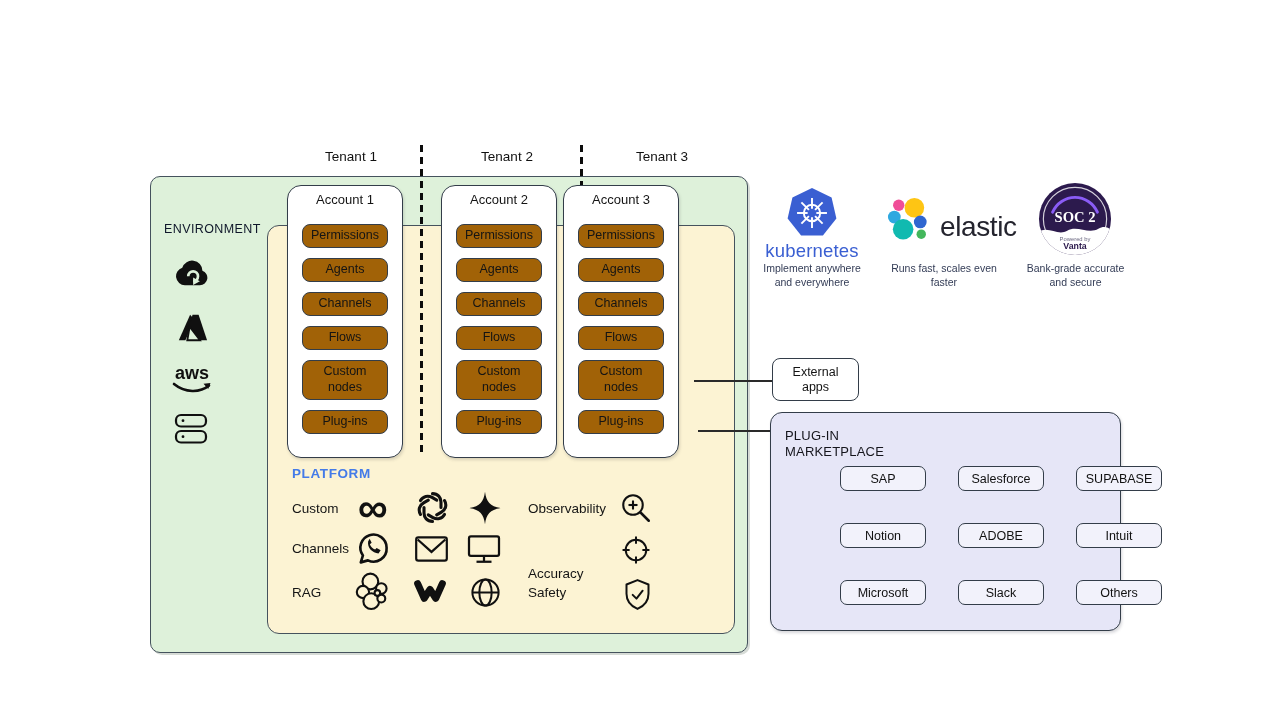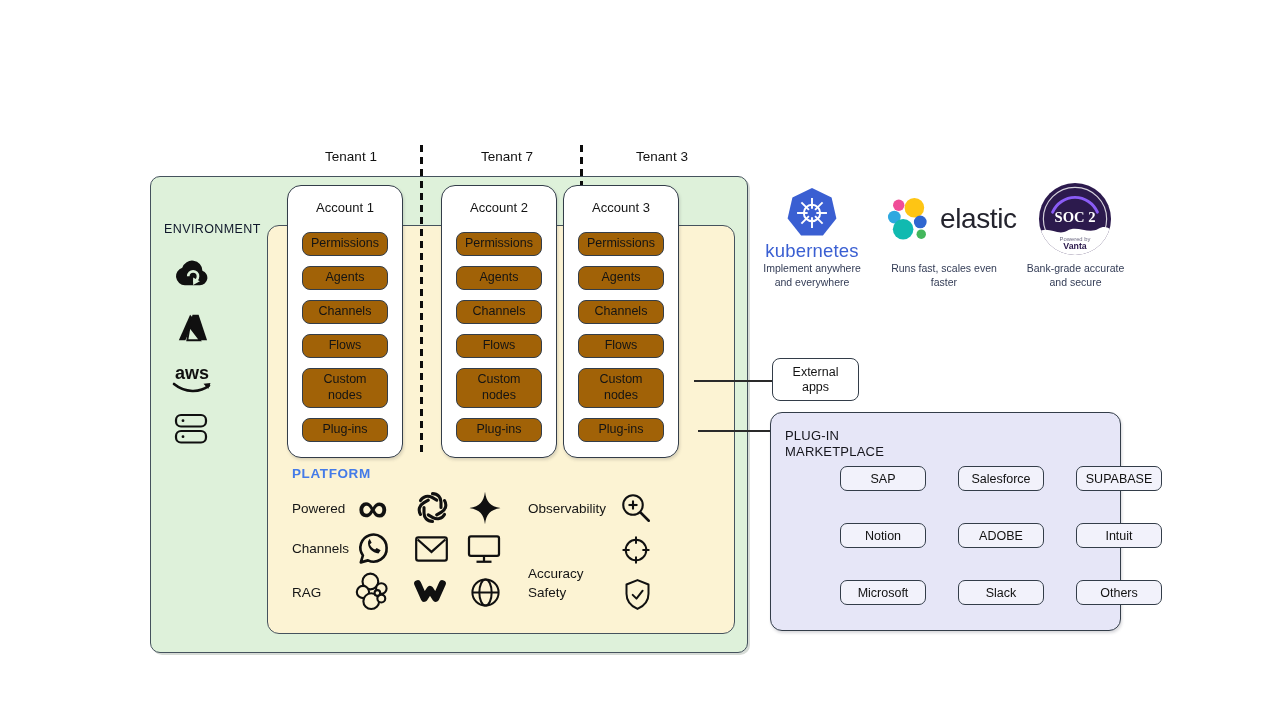--- a/index.html
+++ b/index.html
@@ -13,35 +13,35 @@
             border:1.6px solid #45525d;border-radius:12px;}
   .env-label{left:164px;top:222px;font-size:12.5px;letter-spacing:.4px;color:#0f172a;}
   .plat-label{left:292px;top:466px;font-size:13.5px;font-weight:700;letter-spacing:.6px;color:#447be8;}
   
   .tenant{top:149px;width:120px;text-align:center;font-size:13.5px;color:#111;}
   .dash{top:145px;width:3px;height:312px;
         background-image:repeating-linear-gradient(to bottom,#0c0c0c 0 7px,transparent 7px 12px);}
   
   .account{top:185px;width:116px;height:273px;background:#ffffff;border:1.6px solid #333d49;
            border-radius:14px;box-sizing:border-box;display:flex;flex-direction:column;
-           align-items:center;padding-top:14px;box-shadow:1px 2px 3px rgba(60,60,60,.18);}
+           align-items:center;padding-top:6px;box-shadow:1px 2px 3px rgba(60,60,60,.18);}
   .account .title{font-size:13px;margin-bottom:17px;}
   .chip{width:86px;min-height:24px;box-sizing:border-box;border:1.5px solid #333d49;border-radius:8px;
         background:#a16207;display:flex;align-items:center;justify-content:center;text-align:center;
         font-size:12.5px;line-height:1.25;margin-bottom:10px;padding:2px 5px;}
   .chip.tall{height:40px;}
   
   .row-label{font-size:13.5px;color:#151515;}
   .icon-cell{display:flex;align-items:center;justify-content:center;}
   .meta-glyph{font-size:42px;font-weight:bold;line-height:30px;color:#111;}
   
   .badge-col{text-align:center;}
   .k8s-word{font-size:18.5px;font-weight:400;color:#3a5fd2;letter-spacing:.2px;}
   .caption{font-size:10.5px;line-height:13.5px;color:#333c56;text-align:center;}
-  .elastic-word{font-size:28px;color:#24242e;letter-spacing:-.4px;}
+  .elastic-word{font-size:28px;color:#24242e;letter-spacing:-.4px;margin-top:8px;}
   
   .ext-box{left:772px;top:358px;width:85px;height:41px;background:#fff;border:1.5px solid #333d49;
            border-radius:8px;display:flex;align-items:center;justify-content:center;text-align:center;
            font-size:12.5px;line-height:1.2;}
   .conn{height:2px;background:#2a2a2a;}
   
   .market-box{left:770px;top:412px;width:349px;height:217px;background:#e6e6f7;
               border:1.6px solid #333d49;border-radius:12px;box-shadow:1px 2px 3px rgba(60,60,80,.2);}
   .market-label{left:785px;top:428px;width:112px;font-size:13px;line-height:16px;letter-spacing:.2px;color:#15151c;}
   .market-grid{left:840px;top:466px;display:grid;grid-template-columns:repeat(3,86px);
@@ -52,21 +52,21 @@
 </style>
 </head>
 <body>
 
 <div class="canvas">
 
   <div class="abs env-box"></div>
   <div class="abs plat-box"></div>
 
   <div class="abs tenant" style="left:291px">Tenant 1</div>
-  <div class="abs tenant" style="left:447px">Tenant 7</div>
+  <div class="abs tenant" style="left:447px">Tenant 2</div>
   <div class="abs tenant" style="left:602px">Tenant 3</div>
   <div class="abs dash" style="left:420px"></div>
   <div class="abs dash" style="left:580px"></div>
 
   <div class="abs env-label">ENVIRONMENT</div>
 
   <div class="abs" style="left:174px;top:260px">
     <svg width="36" height="28" viewBox="0 0 48 36">
       <path d="M14.5 33 h20 a10 10 0 0 0 3.4-19.4 A13.8 13.8 0 0 0 11 9.6 A12 12 0 0 0 14.5 33 Z" fill="#101010"></path>
       <path d="M19 21 a6.5 6.5 0 1 1 6.5 6.5" fill="none" stroke="#def1da" stroke-width="3.6"></path>
@@ -127,21 +127,21 @@
     <div class="chip">Flows</div>
     <div class="chip tall">Custom nodes</div>
     <div class="chip">Plug-ins</div>
   </div>
 
   <div class="abs conn" style="left:694px;top:380px;width:78px"></div>
   <div class="abs conn" style="left:698px;top:430px;width:72px"></div>
 
   <div class="abs plat-label">PLATFORM</div>
 
-  <div class="abs row-label" style="left:292px;top:501px">Powered</div>
+  <div class="abs row-label" style="left:292px;top:501px">Custom</div>
   <div class="abs row-label" style="left:292px;top:541px">Channels</div>
   <div class="abs row-label" style="left:292px;top:585px">RAG</div>
   <div class="abs row-label" style="left:528px;top:501px">Observability</div>
   <div class="abs row-label" style="left:528px;top:566px">Accuracy</div>
   <div class="abs row-label" style="left:528px;top:585px">Safety</div>
 
   <div class="abs icon-cell meta-glyph" style="left:352px;top:492px;width:42px;height:32px">∞</div>
 
   <div class="abs" style="left:414px;top:489px">
     <svg width="37" height="37" viewBox="0 0 48 48">

